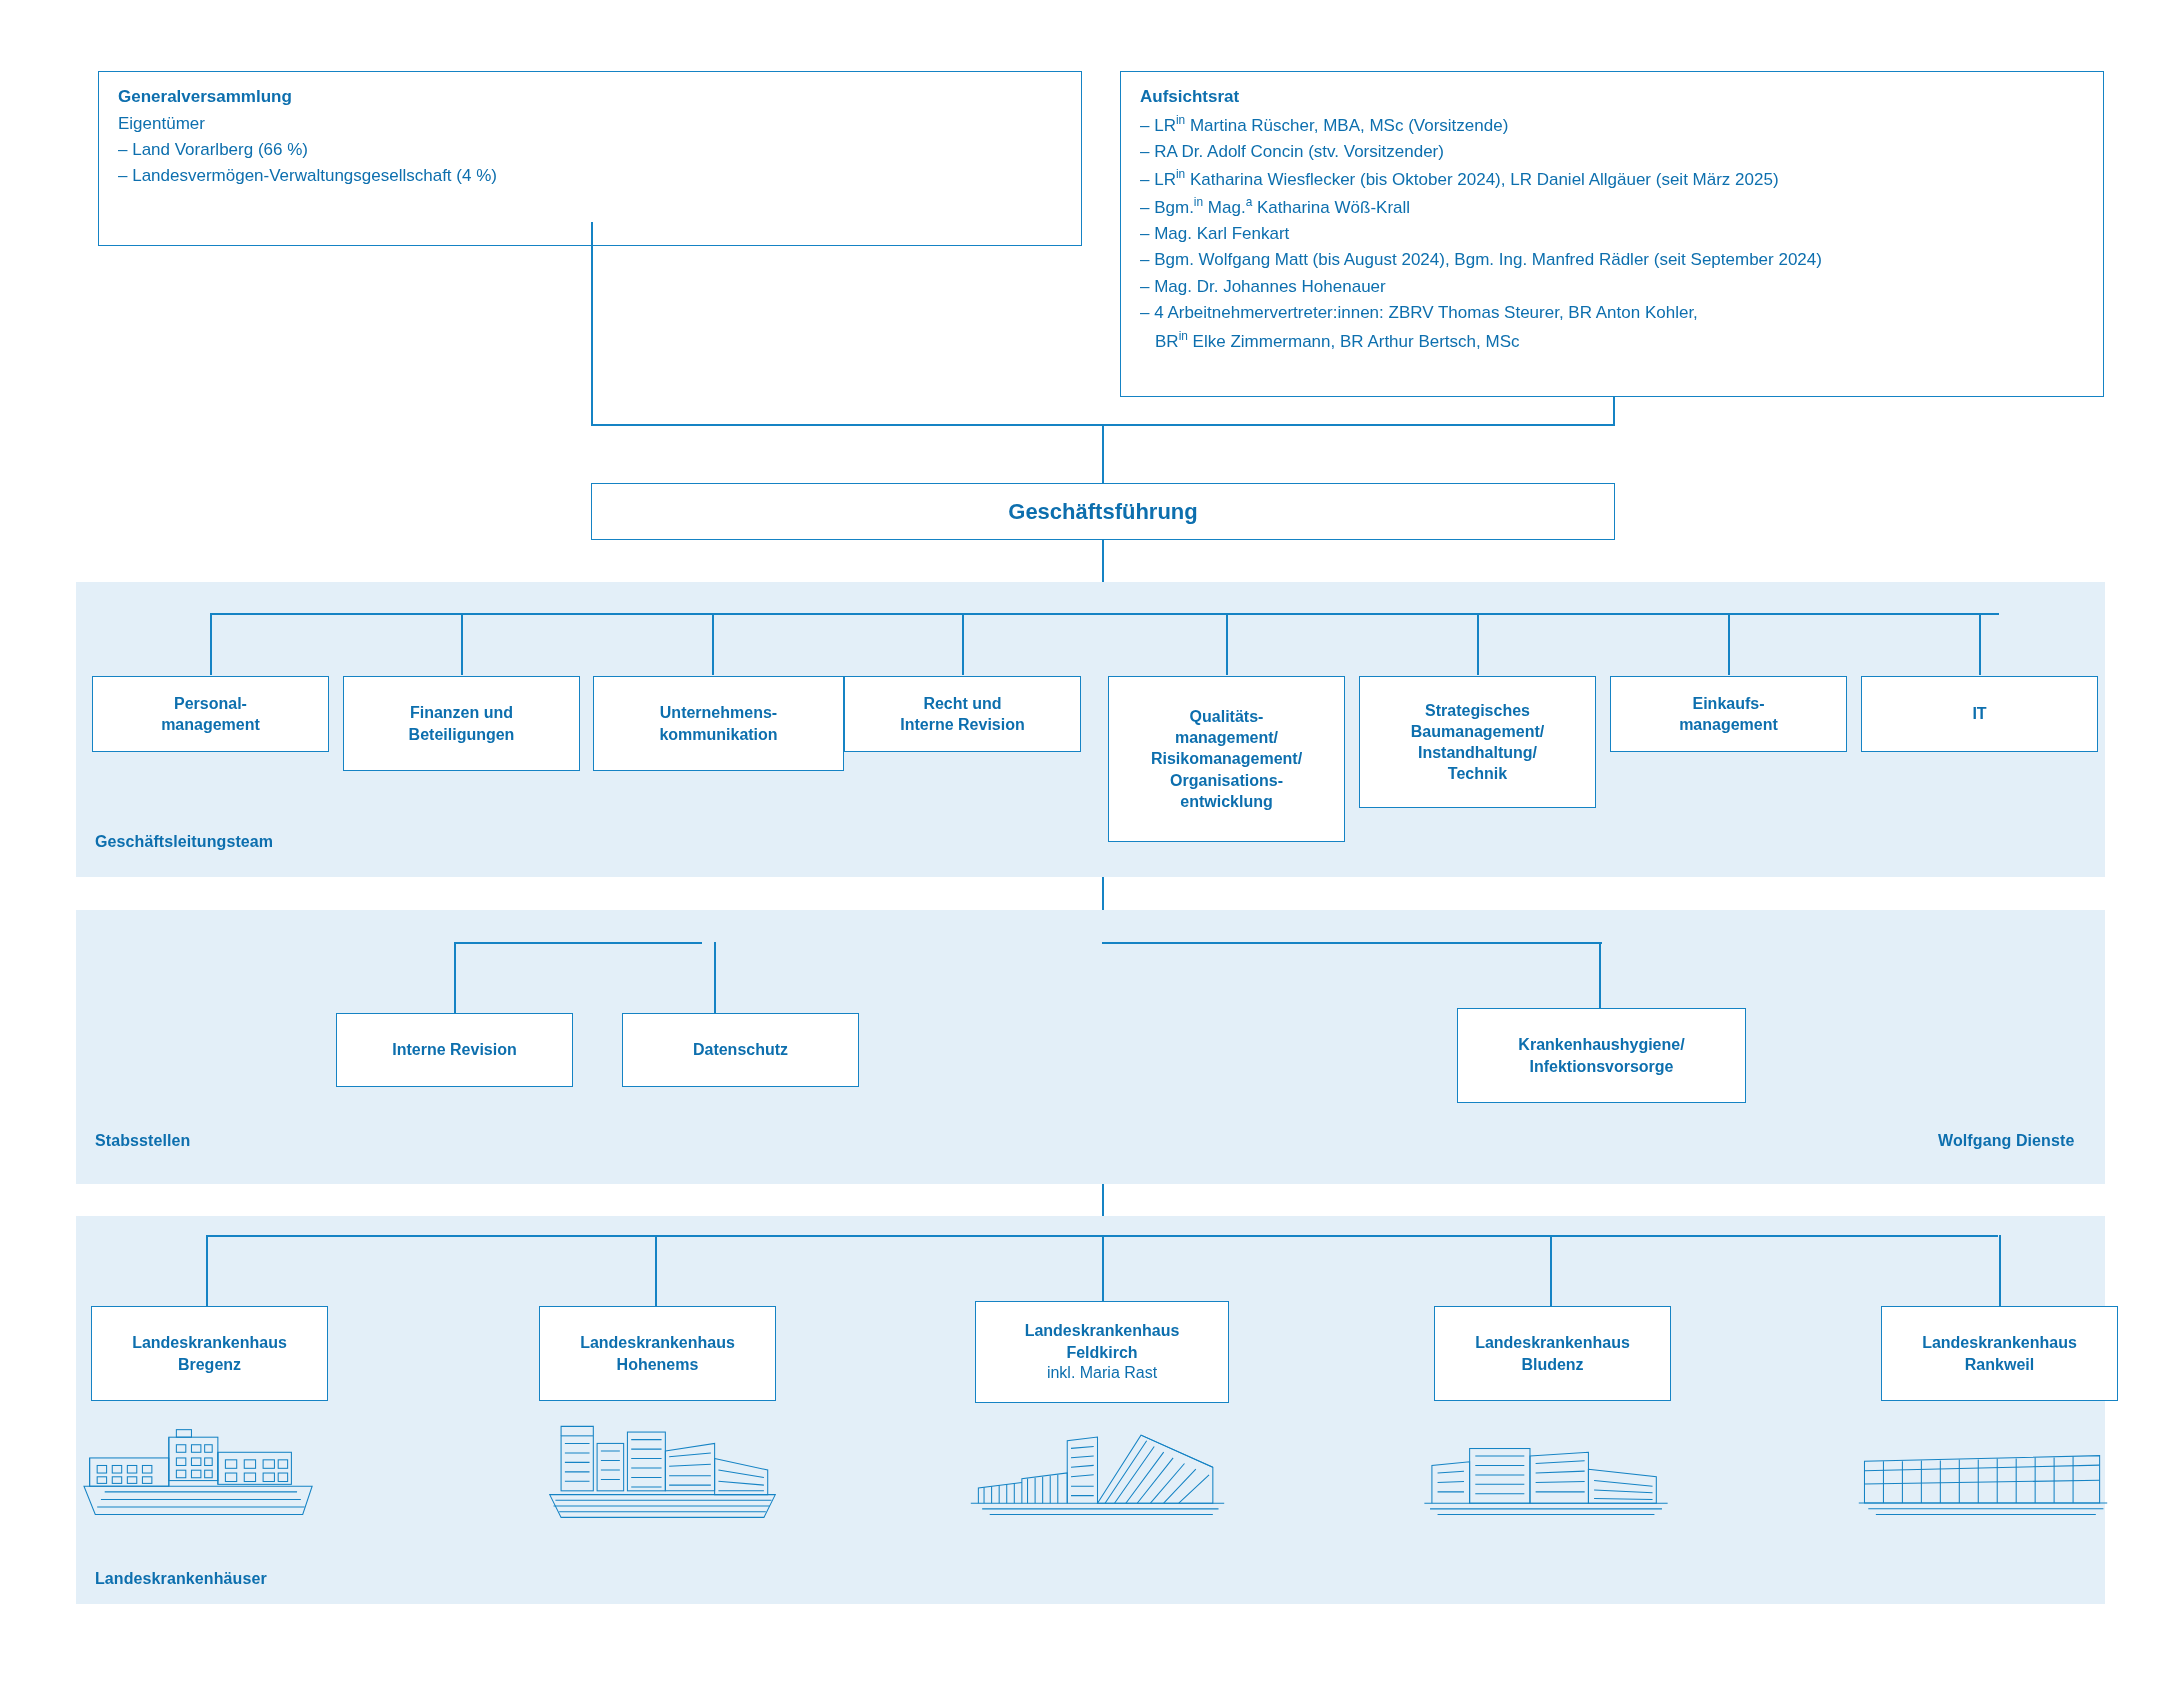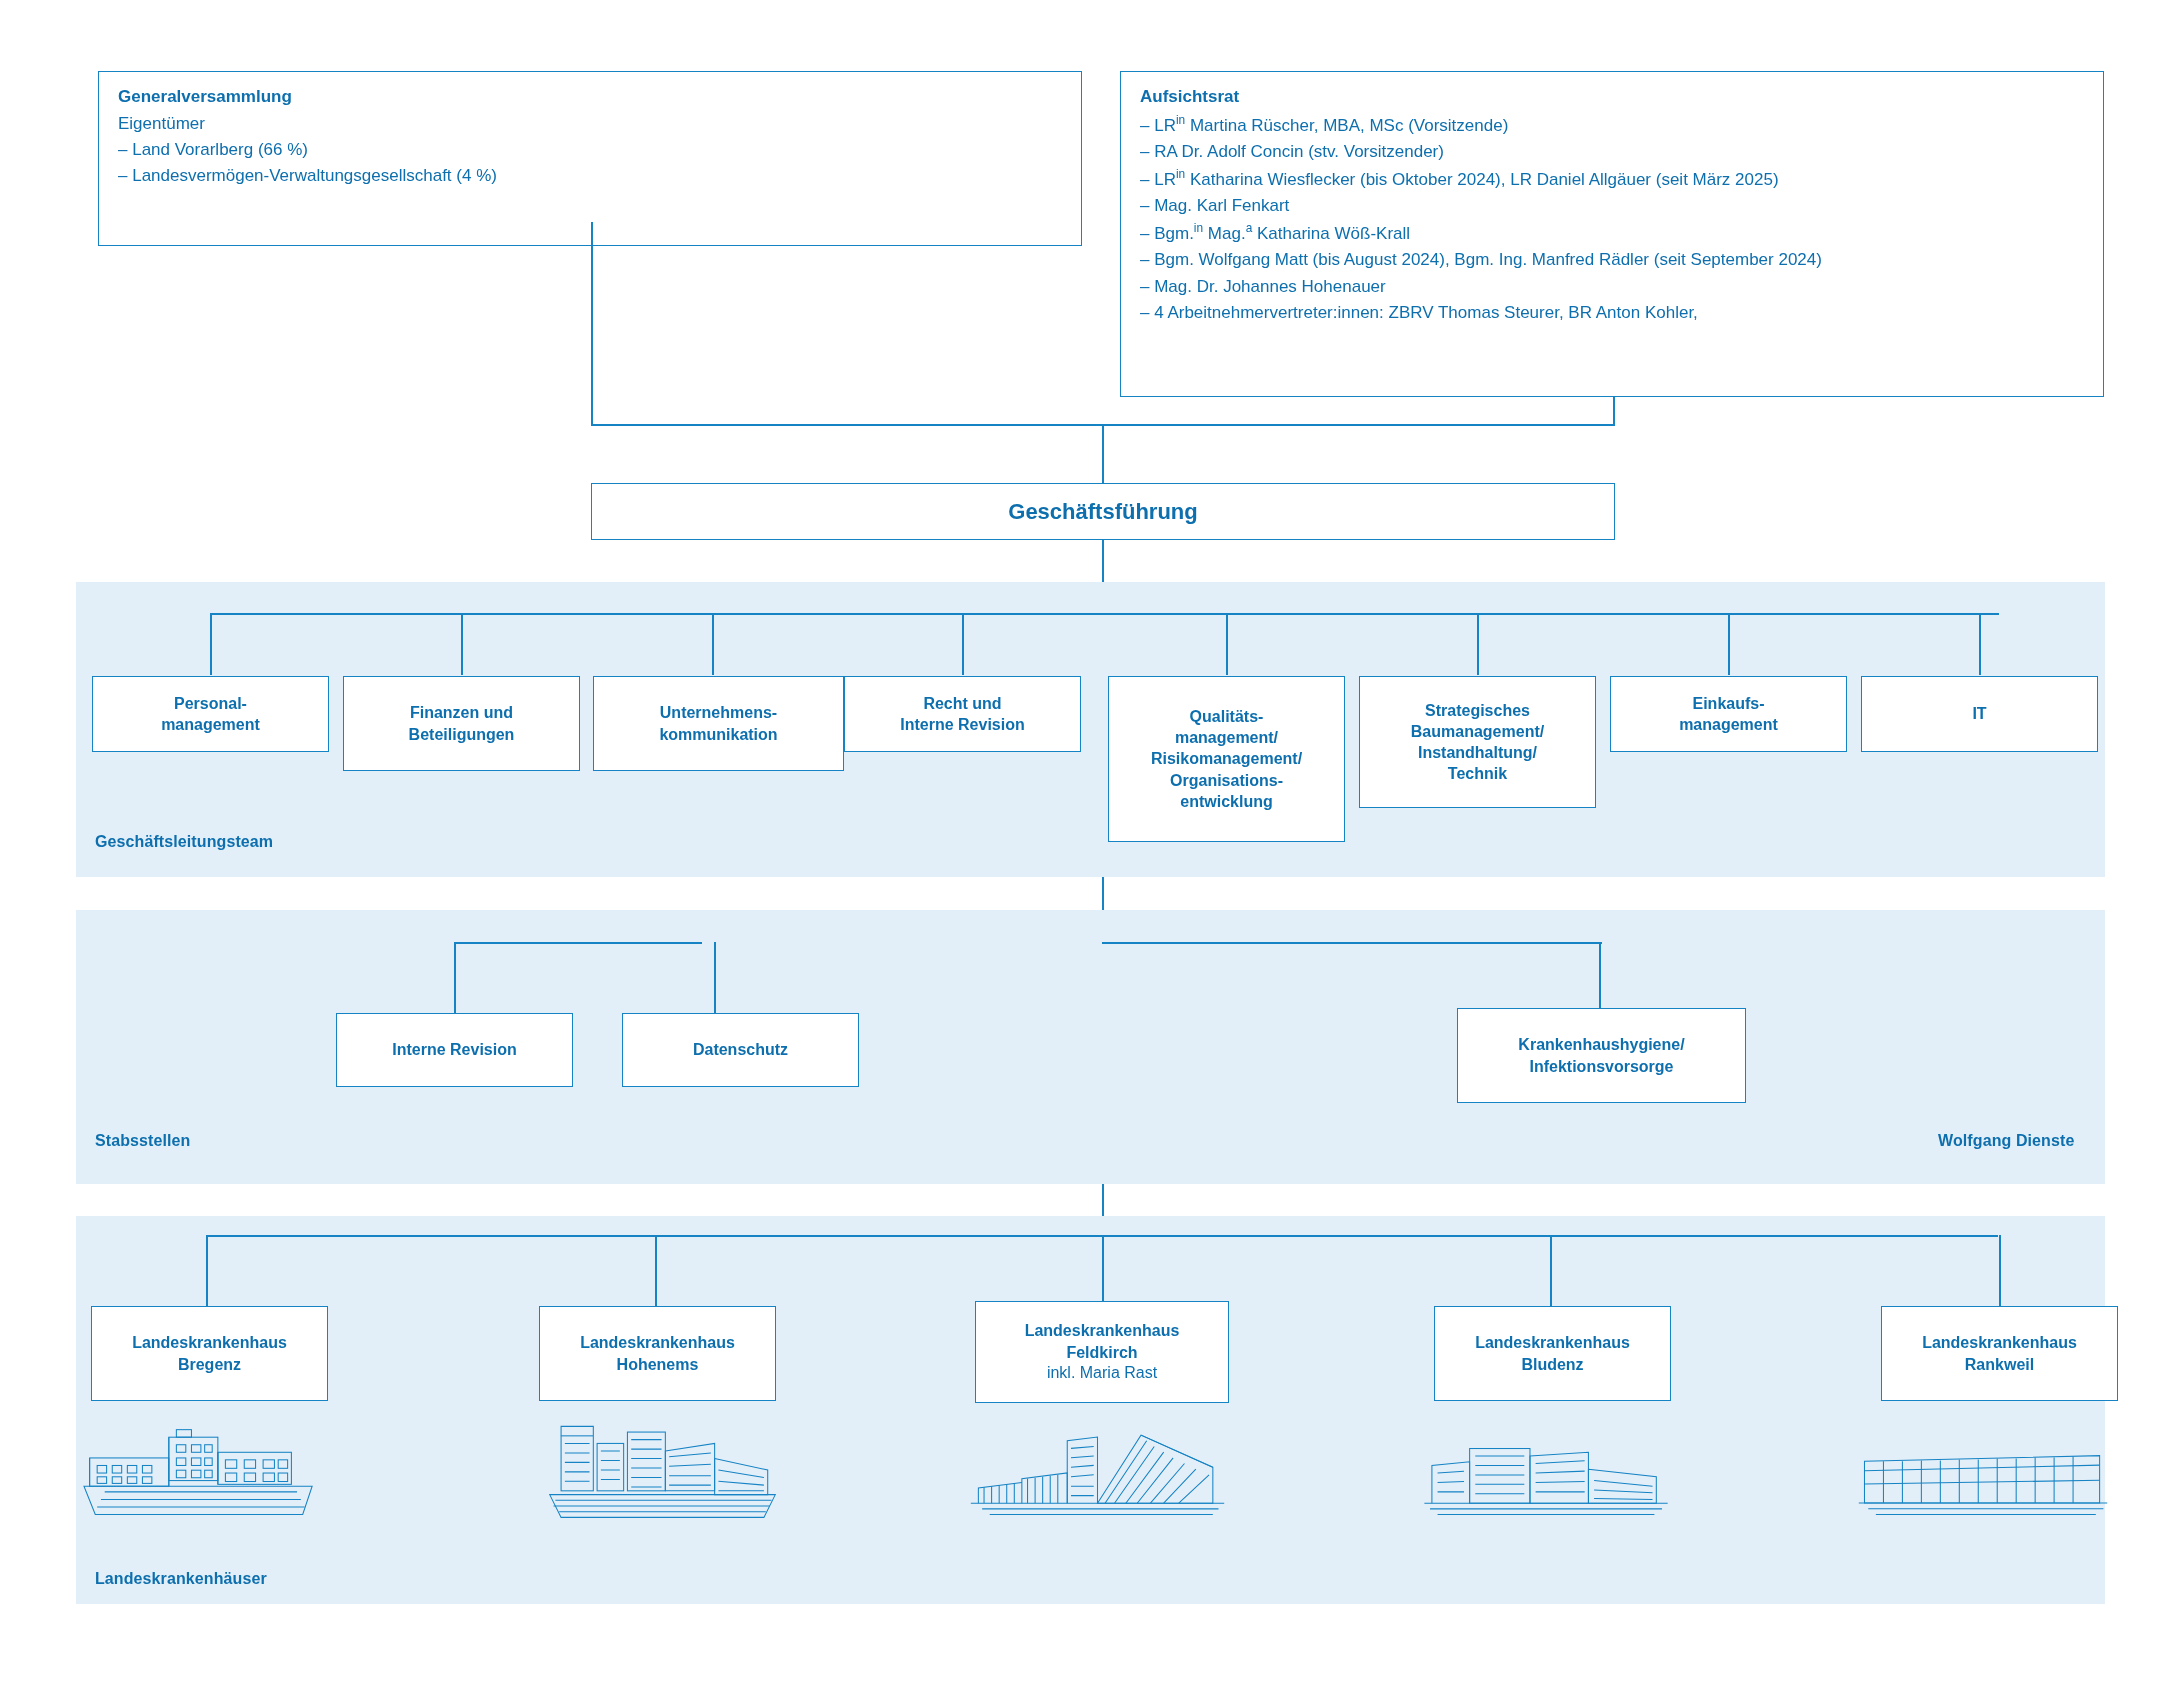--- a/index.html
+++ b/index.html
@@ -103,25 +103,26 @@
     <div class="topline">Eigentümer</div>
     <div class="topline">– Land Vorarlberg (66 %)</div>
     <div class="topline">– Landesvermögen-Verwaltungsgesellschaft (4 %)</div>
   </div>
 
   <div class="box topbox" style="left:1120px; top:71px; width:984px; height:326px;">
     <div class="toptitle">Aufsichtsrat</div>
     <div class="topline">– LR<span class="sup">in</span> Martina Rüscher, MBA, MSc (Vorsitzende)</div>
     <div class="topline">– RA Dr. Adolf Concin (stv. Vorsitzender)</div>
     <div class="topline">– LR<span class="sup">in</span> Katharina Wiesflecker (bis Oktober 2024), LR Daniel Allgäuer (seit März 2025)</div>
+    <div class="topline">– Bgm.<span class="sup">in</span> Mag.<span class="sup">a</span> Katharina Wöß-Krall</div>
     <div class="topline">– Mag. Karl Fenkart</div>
-    <div class="topline">– Bgm.<span class="sup">in</span> Mag.<span class="sup">a</span> Katharina Wöß-Krall</div>
     <div class="topline">– Bgm. Wolfgang Matt (bis August 2024), Bgm. Ing. Manfred Rädler (seit September 2024)</div>
     <div class="topline">– Mag. Dr. Johannes Hohenauer</div>
     <div class="topline">– 4 Arbeitnehmervertreter:innen: ZBRV Thomas Steurer, BR Anton Kohler,</div>
+    <div class="topline indent">BR<span class="sup">in</span> Elke Zimmermann, BR Arthur Bertsch, MSc</div>
   </div>
 
   <div class="vline" style="left:591px; top:222px; height:203px;"></div>
   <div class="vline" style="left:1613px; top:397px; height:28px;"></div>
   <div class="hline" style="left:591px; top:424px; width:1024px;"></div>
   <div class="vline" style="left:1102px; top:424px; height:59px;"></div>
 
   <div class="box center" style="left:591px; top:483px; width:1024px; height:57px;">
     <div class="gf-label">Geschäftsführung</div>
   </div>

